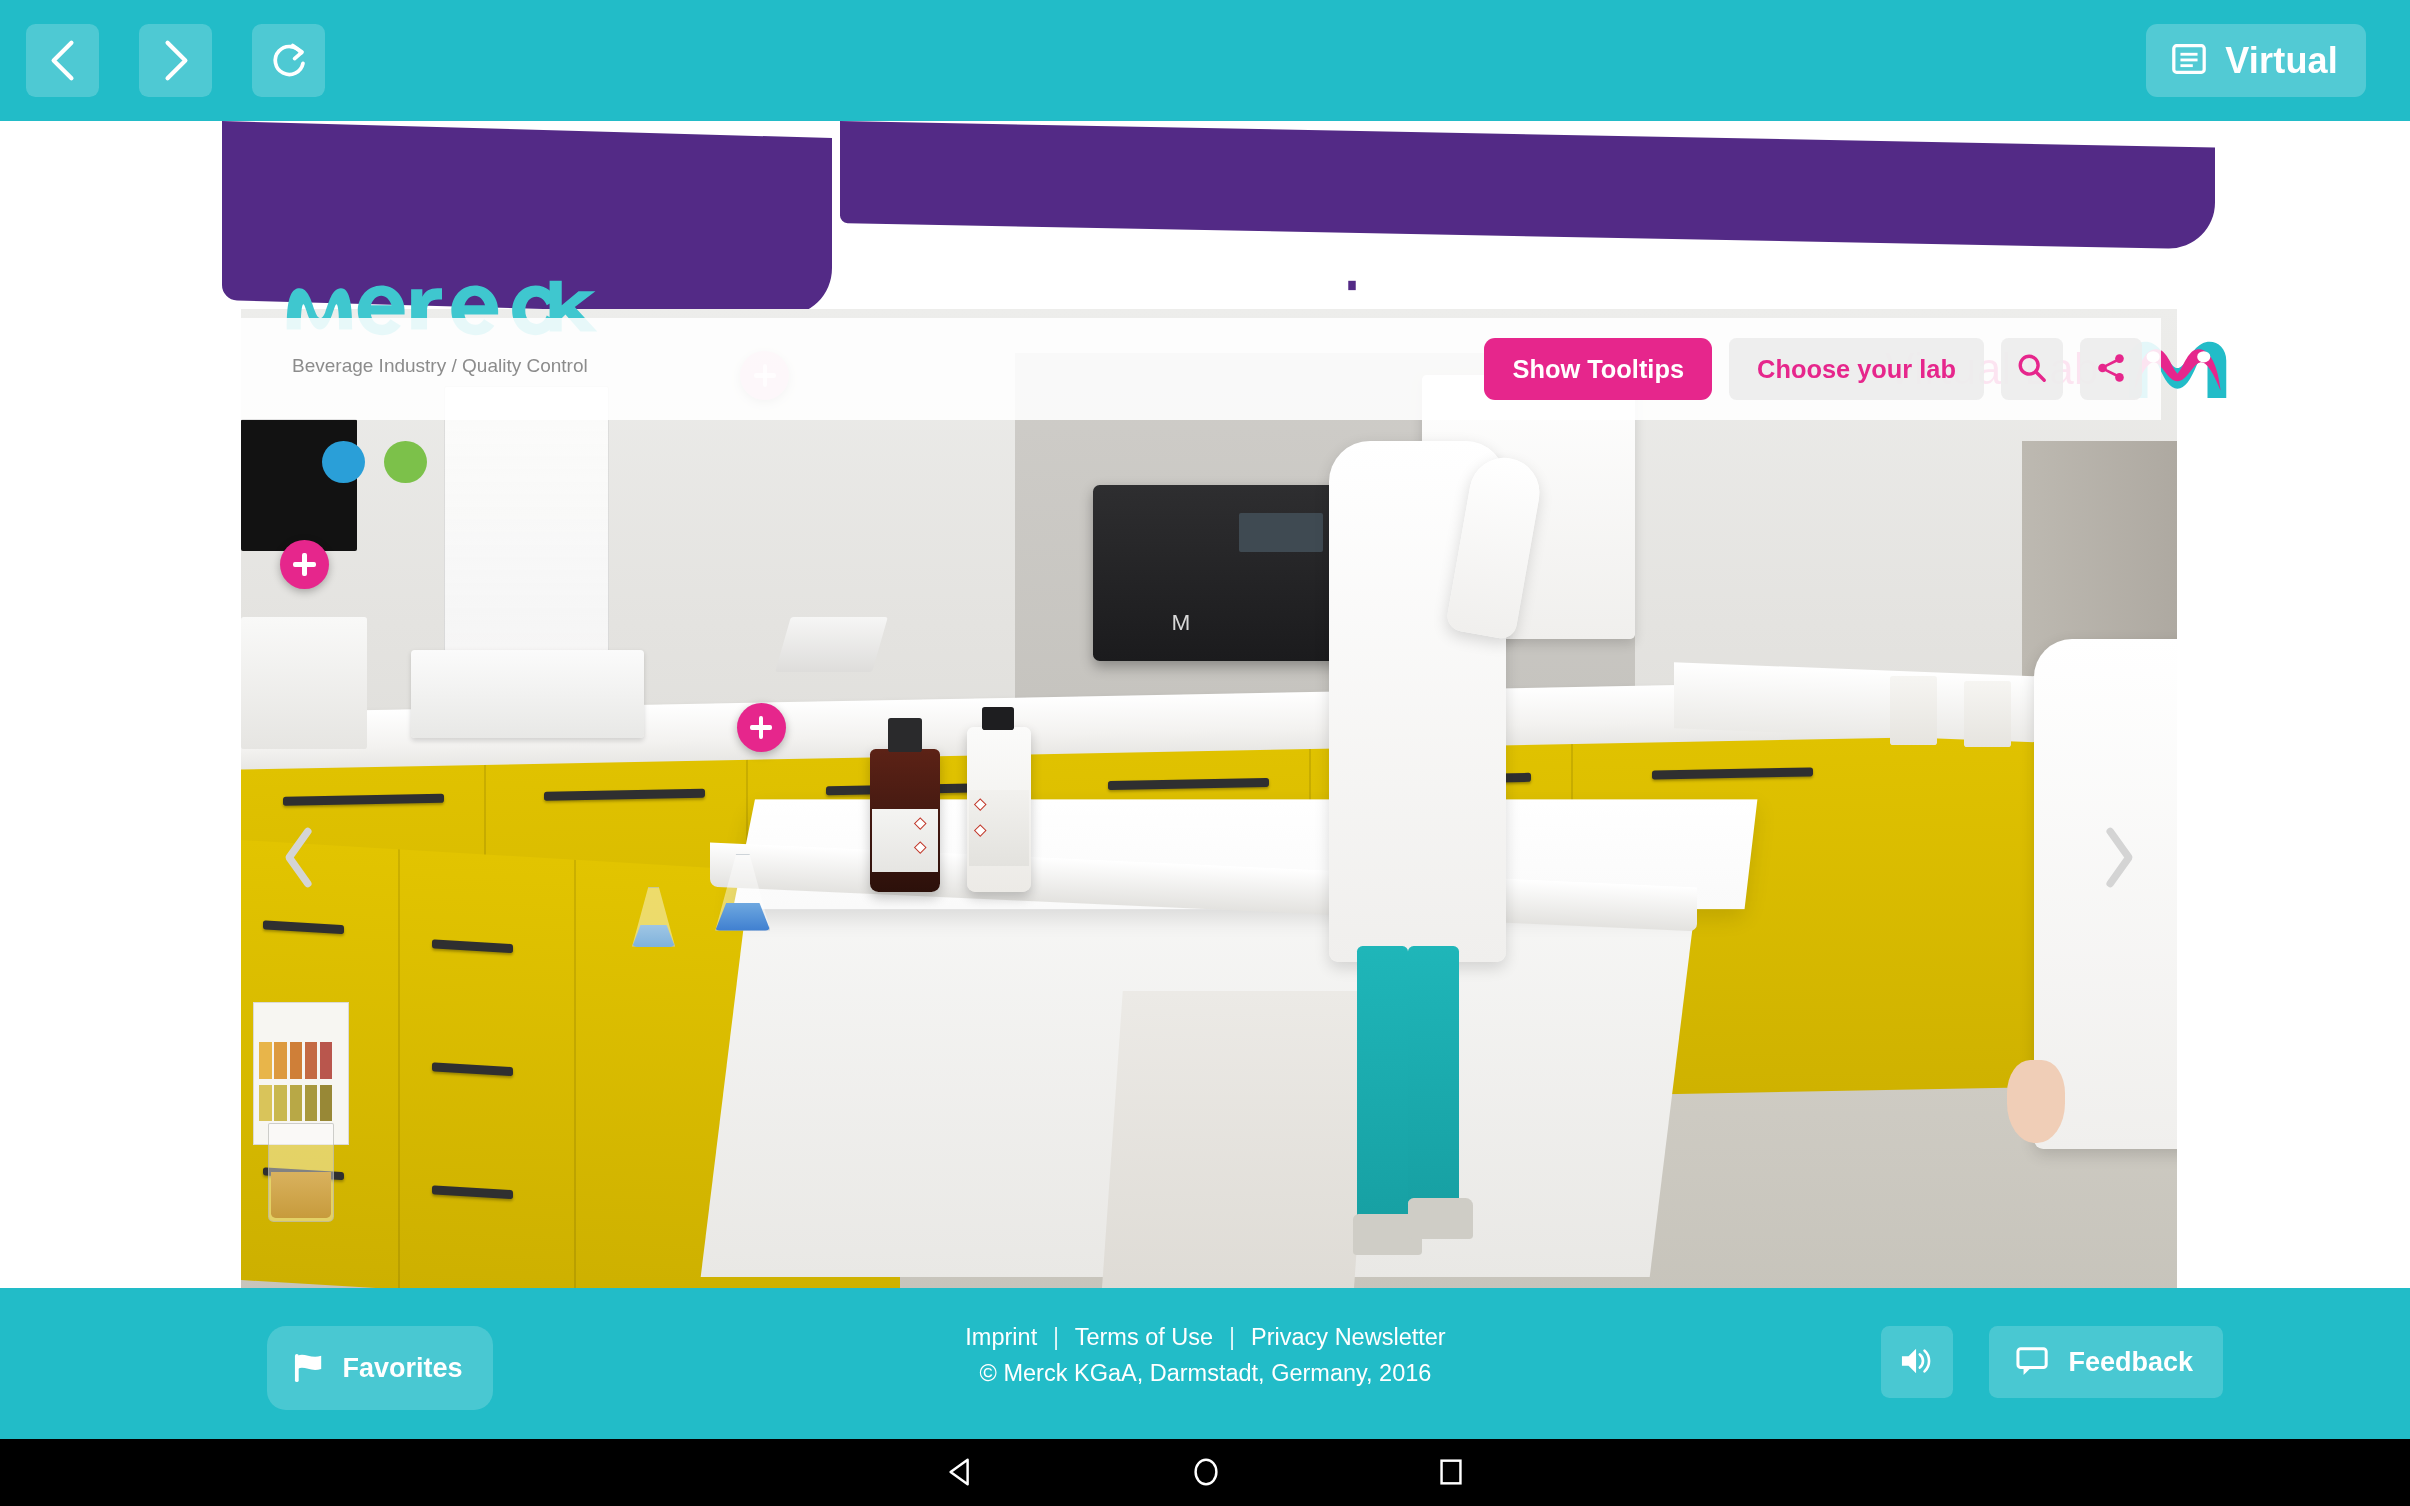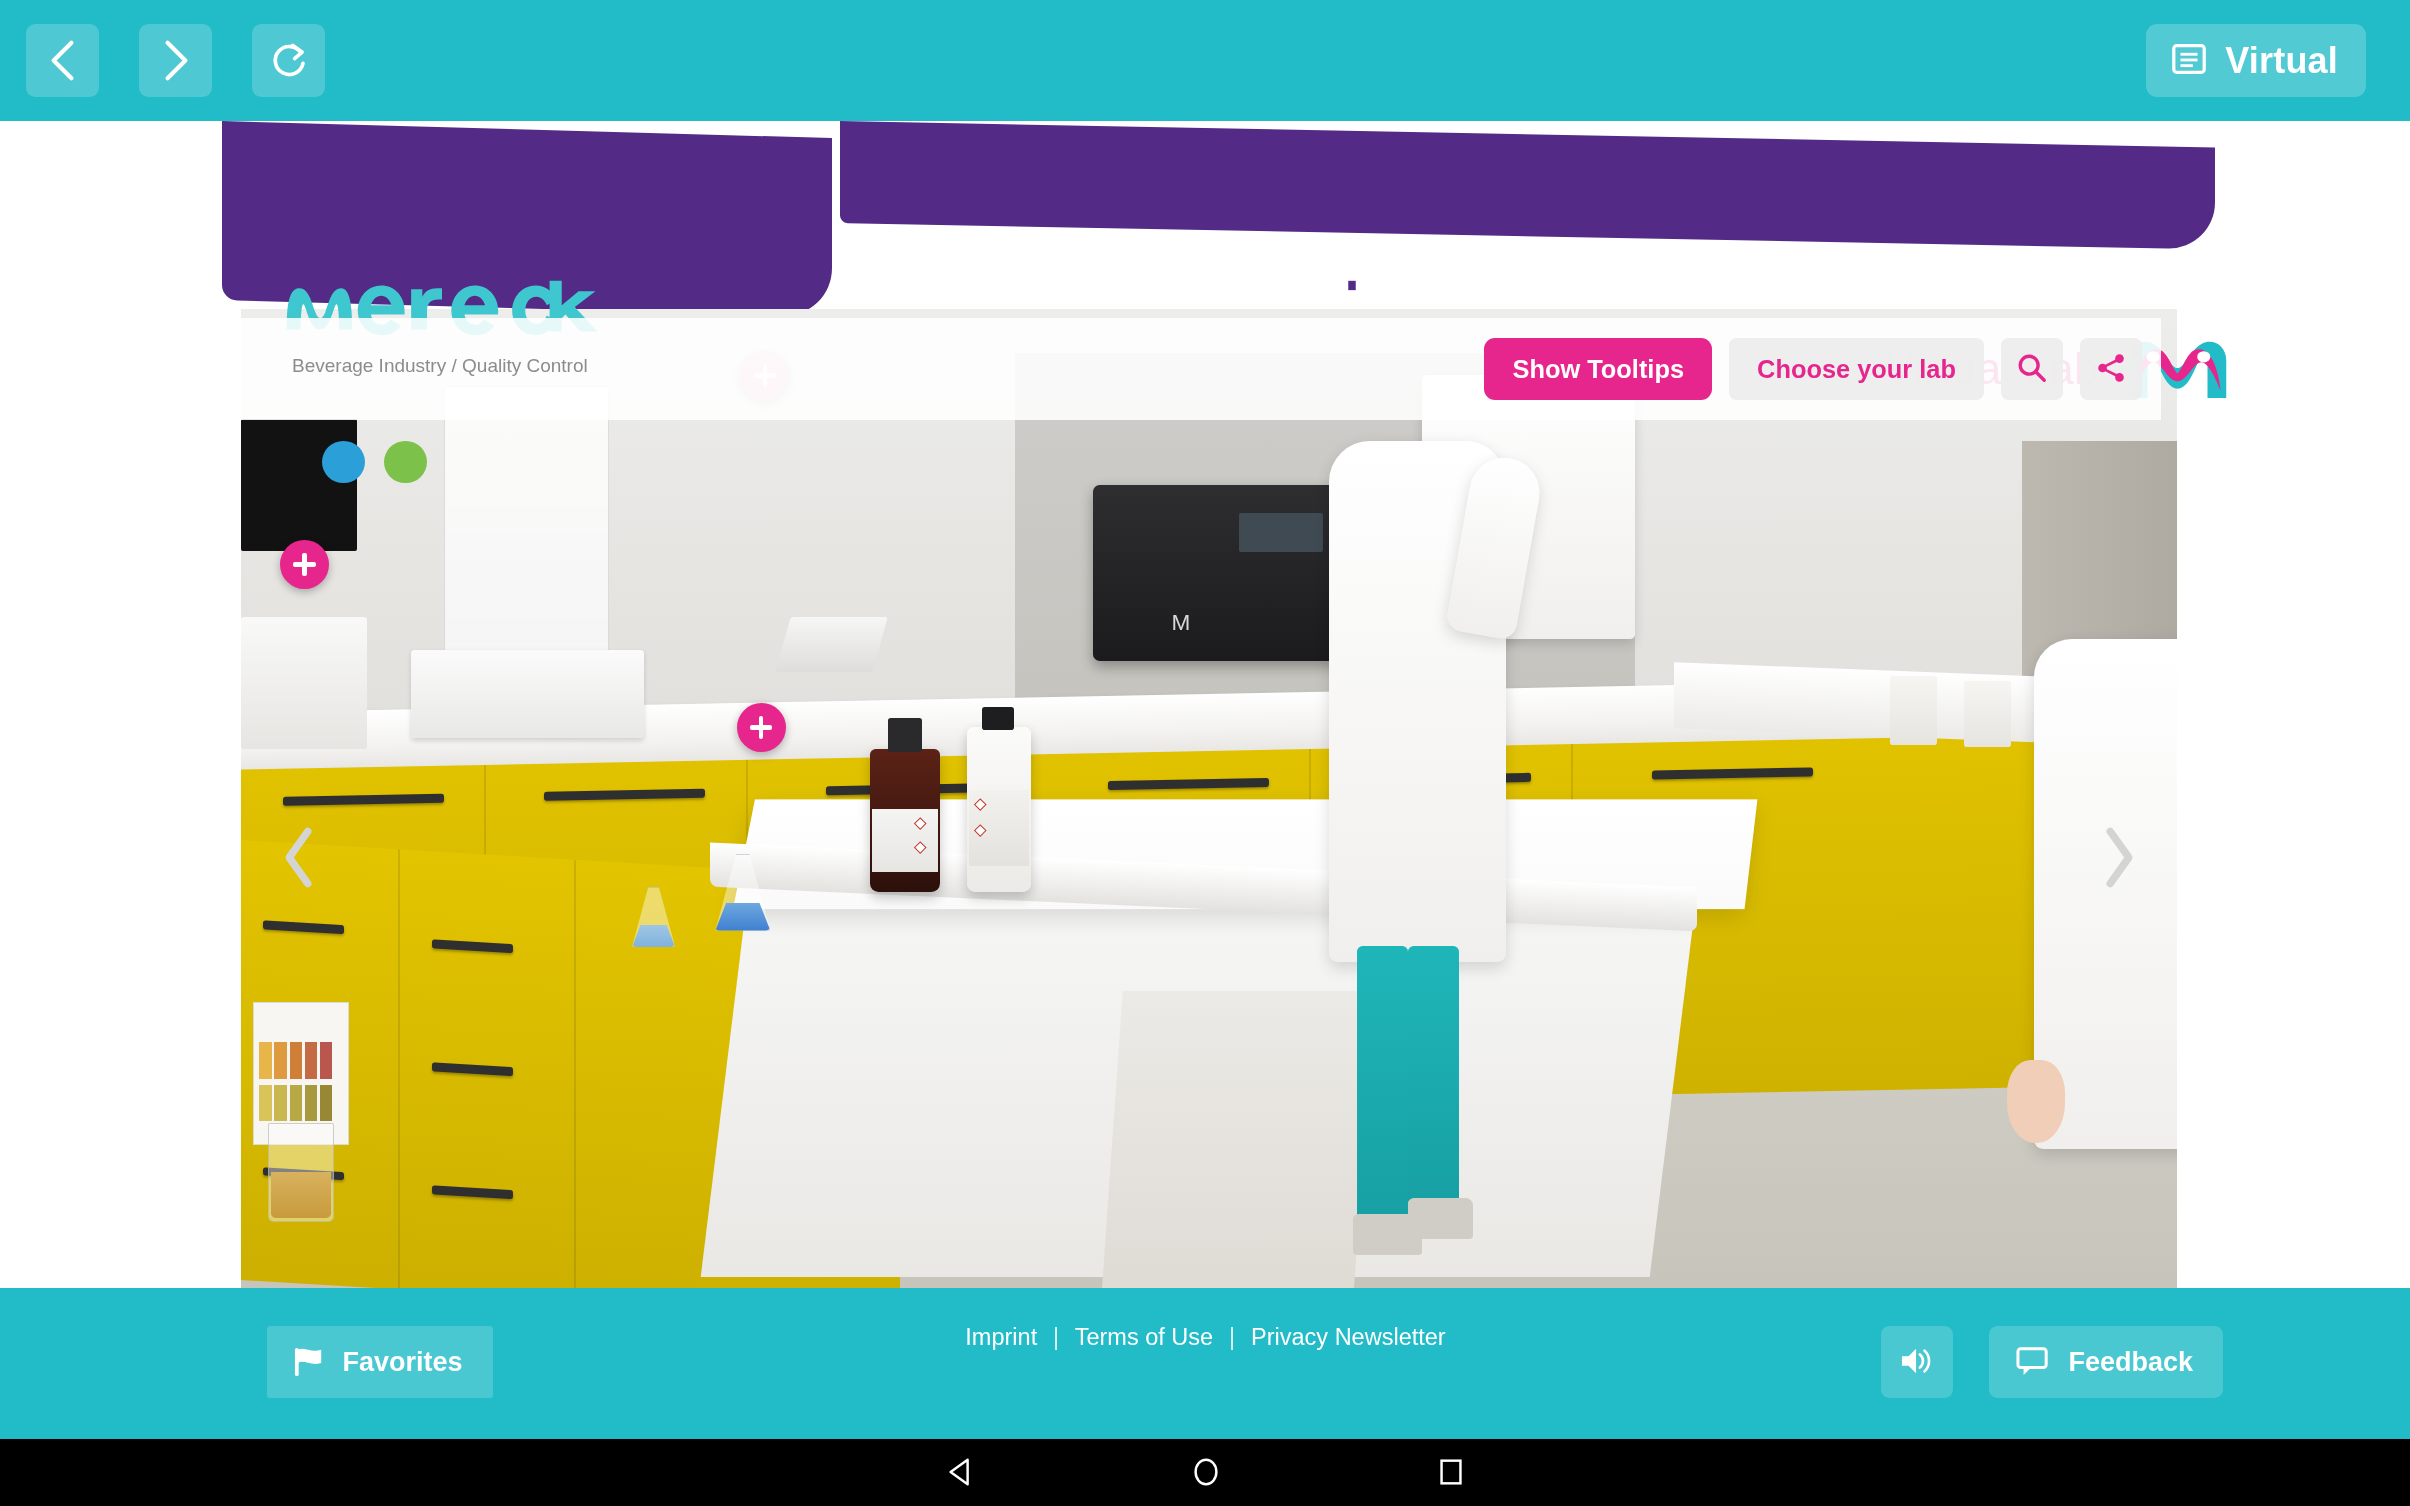--- a/index.html
+++ b/index.html
@@ -535,23 +535,23 @@
   .footer {
     position: absolute;
     left: 0; top: 1288px;
     width: 2411px; height: 151px;
     background: #22bcc8;
     z-index: 40;
   }
   .fav-btn {
     position: absolute;
     left: 267px; top: 38px;
-    height: 72px;
+    height: 84px;
     background: rgba(255,255,255,0.18);
-    border-radius: 3px;
+    border-radius: 19px;
     display: flex; align-items: center;
     padding: 0 30px 0 24.5px;
     cursor: pointer;
   }
   .fav-btn .fb-label {
     color: #fff; font-size: 27px; font-weight: bold;
     margin-left: 17px;
   }
   .foot-center {
     position: absolute;
@@ -880,20 +880,21 @@
   </div>
 
   <div class="foot-center">
     <div class="foot-links">
       <span class="fl">Imprint</span>
       <span class="flsep">|</span>
       <span class="fl">Terms of Use</span>
       <span class="flsep">|</span>
       <span class="fl">Privacy Newsletter</span>
     </div>
+    <div class="foot-copy">© Merck KGaA, Darmstadt, Germany, 2016</div>
   </div>
 
   <div class="vol-btn">
     <span>
       <svg width="38" height="32" viewBox="0 0 40 34">
         <path d="M4 12 L11 12 L19 4 L19 30 L11 22 L4 22 Z" fill="#ffffff"></path>
         <path d="M23 10 A9 9 0 0 1 23 24" fill="none" stroke="#ffffff" stroke-width="2.8" stroke-linecap="round"></path>
         <path d="M28 6 A15 15 0 0 1 28 28" fill="none" stroke="#ffffff" stroke-width="2.8" stroke-linecap="round"></path>
       </svg>
     </span>

